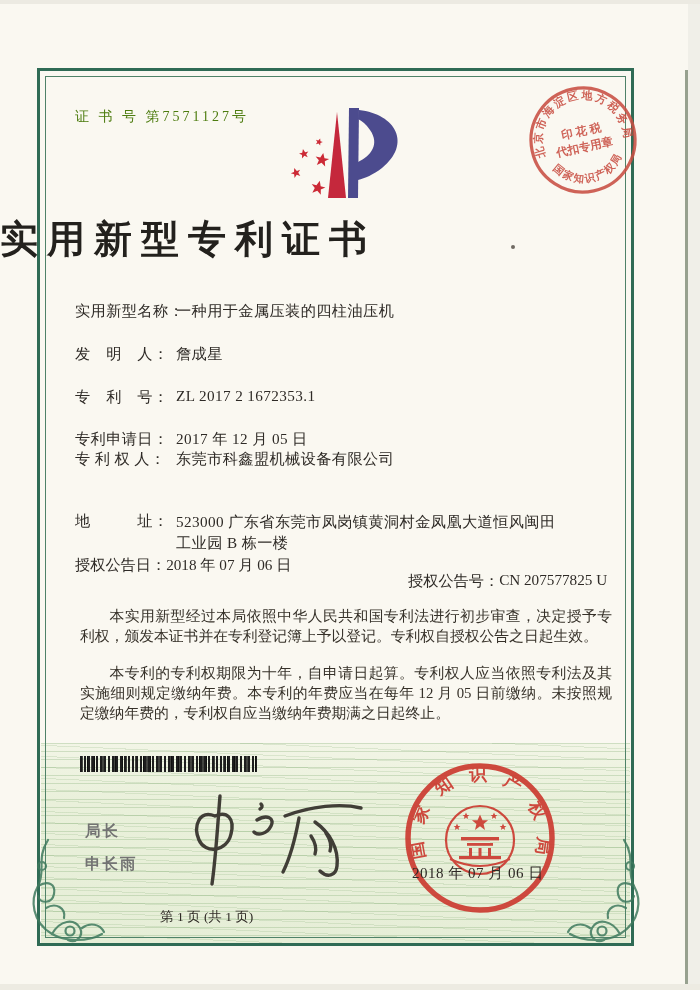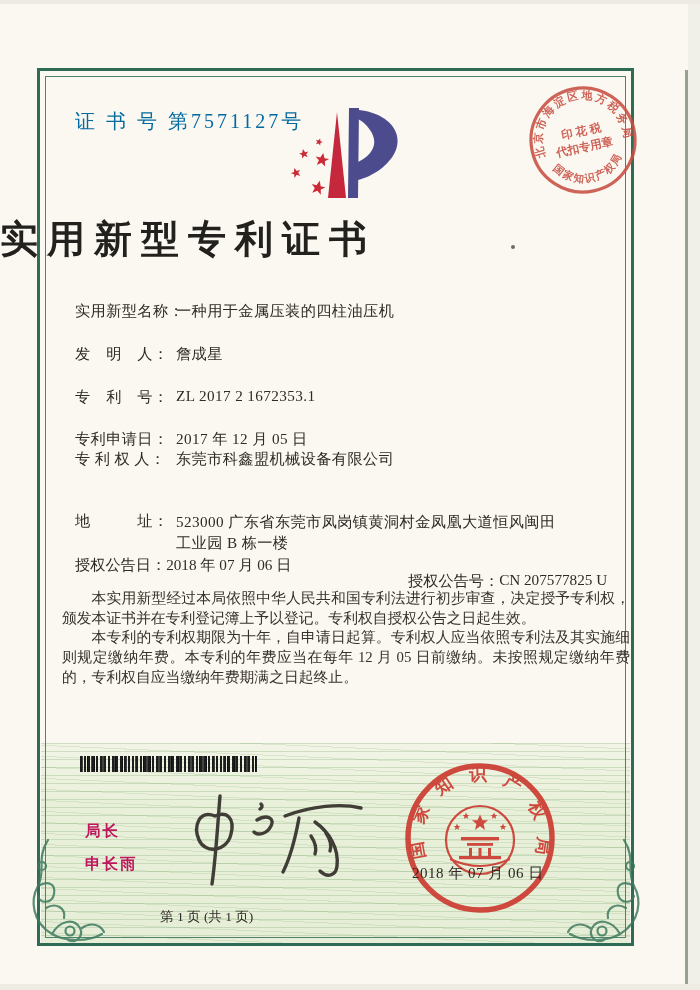--- a/index.html
+++ b/index.html
@@ -25,45 +25,45 @@
     border:1px solid #4f8268;box-sizing:border-box;
   }
   
   #band{
     left:41px;top:743px;width:589px;height:201px;
     background:
       repeating-linear-gradient(0deg, rgba(124,168,110,.30) 0 1px, rgba(0,0,0,0) 1px 8px),
       repeating-linear-gradient(2.5deg, rgba(124,168,110,.20) 0 1px, rgba(0,0,0,0) 1px 11px),
       linear-gradient(180deg,#f2f5e6 0%,#e9f0da 30%,#e6eed7 100%);
   }
-  #cert-number{left:75px;top:108px;font-size:20px;letter-spacing:3px;color:#0369a1;}
+  #cert-number{left:75px;top:108px;font-size:14px;letter-spacing:3px;color:#4d7c0f;}
   #title{
     left:0;top:214px;width:672px;text-align:left;
     font-size:38px;font-weight:600;letter-spacing:9px;color:#23211d;
   }
   .row{left:75px;white-space:nowrap;font-size:15.2px;letter-spacing:.4px;display:flex;}
   .row .lbl{display:inline-block;width:101px;flex:none;}
   .row .val{display:inline-block;}
   #addr-val{line-height:21px;white-space:nowrap;}
   #grant-row{left:75px;top:555px;width:555px;display:flex;font-size:15.2px;white-space:nowrap;}
   #grant-no-group{position:absolute;left:333px;top:16px;display:flex;}
   #paragraphs{
     left:62px;top:589px;width:568px;
     font-size:14.8px;line-height:19.7px;text-align:justify;color:#363129;
   }
-  #paragraphs p{margin:0;text-indent:2em;}
+  #paragraphs p{margin:18px;text-indent:2em;}
   #barcode{
     left:80px;top:756px;width:177px;height:16px;
     background:
       repeating-linear-gradient(90deg,#1d1d1d 0 2px,rgba(0,0,0,0) 2px 4px),
       repeating-linear-gradient(90deg,#101010 0 1px,rgba(0,0,0,0) 1px 7px),
       repeating-linear-gradient(90deg,rgba(25,25,25,.8) 0 3px,rgba(0,0,0,0) 3px 11px);
   }
   #director{left:85px;top:814px;font-family:"Liberation Sans","DejaVu Sans",sans-serif;
-    font-size:15.5px;font-weight:600;letter-spacing:2px;color:#be185d;line-height:33px;}
+    font-size:15.5px;font-weight:600;letter-spacing:2px;color:#737373;line-height:33px;}
   #seal-date{
     left:412px;top:864px;width:150px;font-size:15px;letter-spacing:.5px;
     color:#2d2925;z-index:7;white-space:nowrap;
   }
   #footer-page{left:160px;top:908px;width:220px;font-size:13.5px;color:#2f2b26;}
   #ink-speck{left:511px;top:245px;width:4px;height:4px;border-radius:50%;background:#4c463e;opacity:.8;}
   svg{display:block;}
 </style>
 </head>
 <body>

